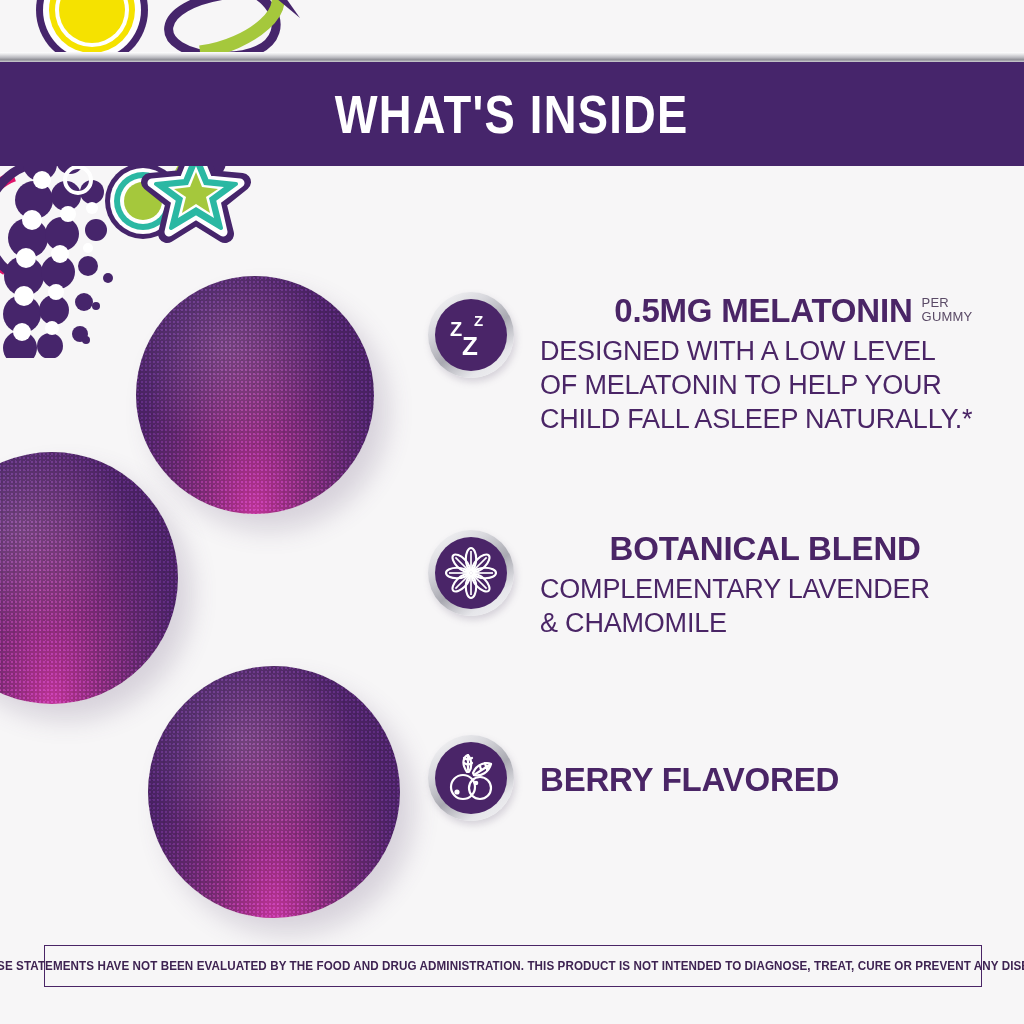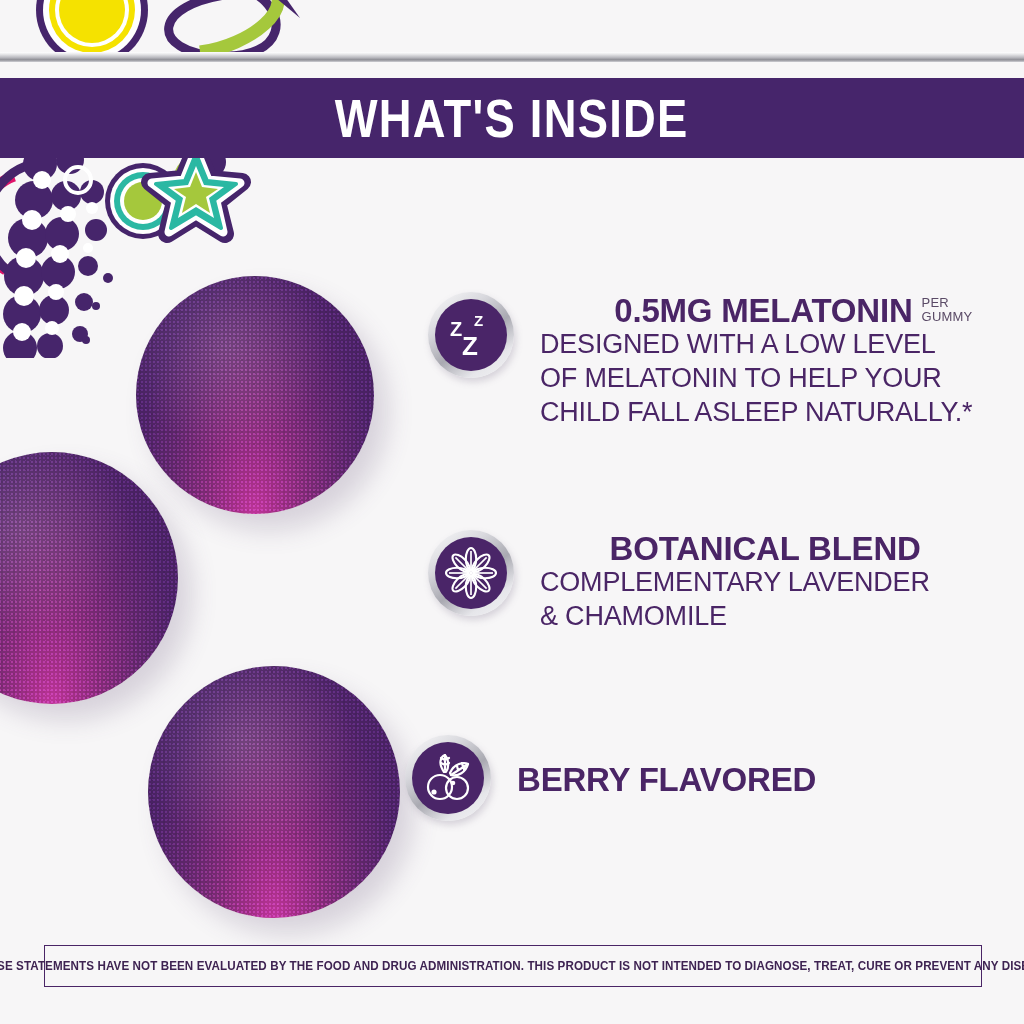--- a/index.html
+++ b/index.html
@@ -14,21 +14,21 @@
   .deco{position:absolute;pointer-events:none;}
   #deco-top{top:0;left:0;width:400px;height:58px;overflow:hidden;}
   #deco-left{top:158px;left:0;width:300px;height:200px;overflow:hidden;}
 
   
   #silver-strip{
     position:absolute;top:52px;left:0;width:1024px;height:10px;
     background:linear-gradient(180deg,#ffffff 0%,#e8e8ea 22%,#b9b9bf 55%,#8e8e95 78%,#cfcfd4 100%);
   }
   #banner{
-    position:absolute;top:78px;left:0;width:1024px;height:80px;
+    position:absolute;top:62px;left:0;width:1024px;height:104px;
     background:#46256b;
     display:flex;align-items:center;justify-content:center;
   }
   #banner-title{
     color:#ffffff;font-weight:bold;font-size:54px;letter-spacing:1.5px;
     transform:scaleX(.84);transform-origin:center;white-space:nowrap;
     font-family:"Liberation Sans",sans-serif;
   }
 
   
@@ -49,21 +49,21 @@
     mix-blend-mode:overlay;opacity:.95;
   }
   #gummy-1{left:136px;top:276px;width:238px;height:238px;}
   #gummy-2{left:-74px;top:452px;width:252px;height:252px;}
   #gummy-3{left:148px;top:666px;width:252px;height:252px;}
 
   
   .feature{position:absolute;display:flex;align-items:flex-start;}
   #feature-0{left:428px;top:292px;}
   #feature-1{left:428px;top:530px;}
-  #feature-2{left:405px;top:735px;}
+  #feature-2{left:428px;top:735px;}
 
   .badge{
     position:relative;width:86px;height:86px;border-radius:50%;flex:0 0 86px;
     background:linear-gradient(145deg,#fdfdfd 0%,#d9d9de 30%,#a9a9b1 55%,#e6e6ea 78%,#f4f4f6 100%);
     box-shadow:2px 4px 7px rgba(120,110,135,.26);
     display:flex;align-items:center;justify-content:center;
   }
   .badge-inner{
     width:72px;height:72px;border-radius:50%;background:#4a2568;
     display:flex;align-items:center;justify-content:center;
@@ -74,21 +74,21 @@
   .fhead{
     color:#4a2566;font-weight:bold;font-size:33px;line-height:1.0;
     letter-spacing:-0.2px;white-space:nowrap;
     display:flex;align-items:flex-start;justify-content:flex-end;
   }
   .sup{
     font-size:13px;font-weight:normal;line-height:1.08;letter-spacing:.2px;
     color:#5a4a66;margin-left:9px;margin-top:2px;white-space:pre-line;
   }
   .fbody{
-    color:#4a2566;font-size:27px;line-height:1.26;
+    color:#4a2566;font-size:27px;line-height:1.26;margin-top:7px;
     letter-spacing:-0.2px;white-space:pre-line;font-weight:normal;
   }
 
   
   #disclaimer{
     position:absolute;left:44px;top:945px;width:936px;height:40px;
     border:1.5px solid #4a2566;background:#f7f6f7;
     display:flex;align-items:center;justify-content:center;
   }
   #disclaimer-text{

